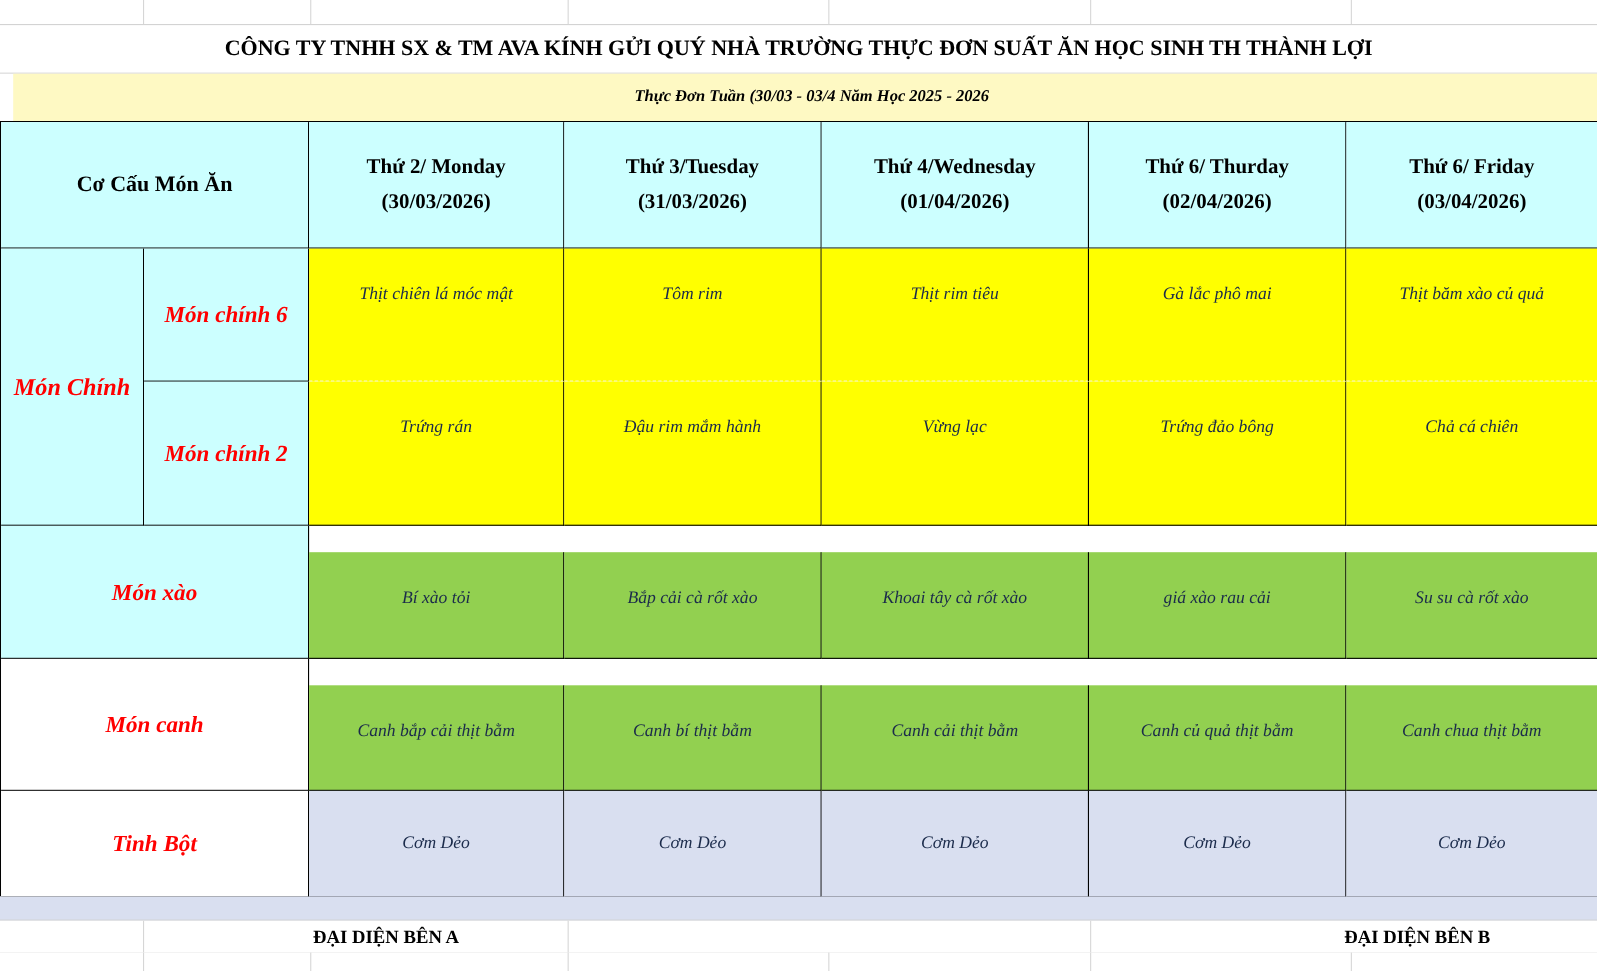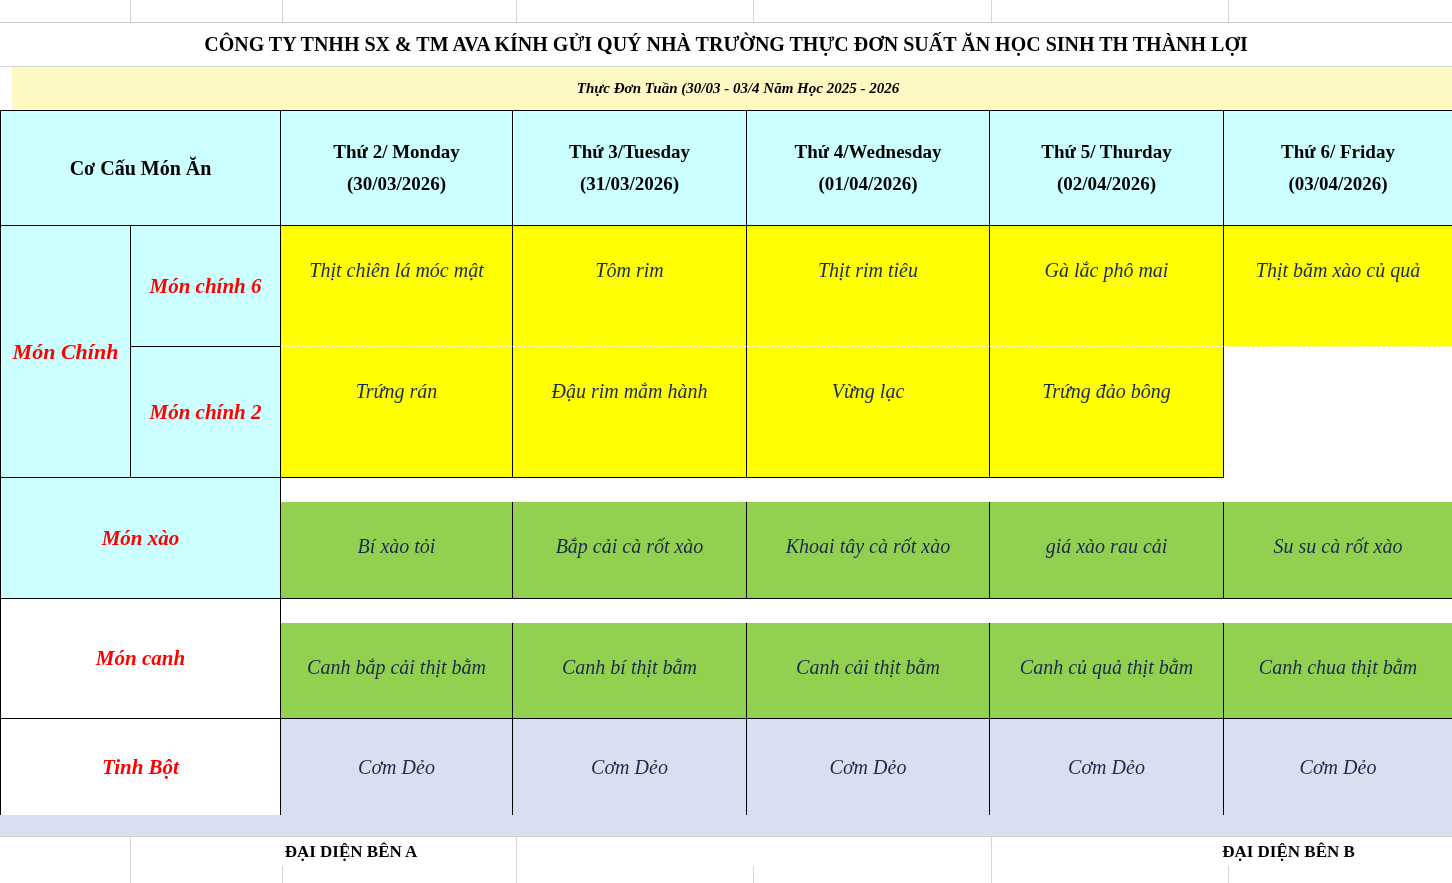--- a/index.html
+++ b/index.html
@@ -28,21 +28,21 @@
     box-sizing:border-box;border-right:1px solid #000;border-bottom:1px solid #000;
     display:flex;align-items:center;justify-content:center;text-align:center;
   }
   .hdr{background:var(--header-bg,#CCFFFF);font-weight:bold;color:#000;}
   .corner{font-size:20px;}
   .day{flex-direction:column;font-size:19px;line-height:1.2;gap:9px;}
   .red-label{color:var(--label-text,#FF0000);font-weight:bold;font-style:italic;font-size:21px;background:var(--header-bg,#CCFFFF);}
   .group{font-size:22px;}
   .white-bg{background:#ffffff;}
   .dish{
-    font-style:italic;font-size:20px;color:var(--dish-text,#1B2B4B);
+    font-style:italic;font-size:16px;color:var(--dish-text,#1B2B4B);
     align-items:flex-start;padding-top:33px;
   }
   .yellow{background:var(--main-dish-bg,#FFFF00);}
   .green{background:var(--vegetable-bg,#92D050);margin-top:24px;}
   .lav{background:var(--starch-bg,#D9DFF0);align-items:center;padding-top:0;}
   .dash-bottom{border-bottom:1px dashed #f6f6d8;}
   
   #lavender-strip{position:absolute;left:0;top:815px;width:1452px;height:21px;background:var(--starch-bg,#D9DFF0);border-bottom:1px solid #cfcfcf;}
   #sig-row{position:absolute;left:0;top:837px;width:1452px;height:29px;background:#fff;border-bottom:1px solid #cfcfcf;}
   .sig{position:absolute;top:0;height:29px;display:flex;align-items:center;justify-content:center;
@@ -76,21 +76,21 @@
   </div>
   <div class="cell hdr day" style="grid-area:1/4">
     <span>Thứ 3/Tuesday</span>
     <span>(31/03/2026)</span>
   </div>
   <div class="cell hdr day" style="grid-area:1/5">
     <span>Thứ 4/Wednesday</span>
     <span>(01/04/2026)</span>
   </div>
   <div class="cell hdr day" style="grid-area:1/6">
-    <span>Thứ 5/ Thurday</span>
+    <span>Thứ 6/ Thurday</span>
     <span>(02/04/2026)</span>
   </div>
   <div class="cell hdr day" style="grid-area:1/7">
     <span>Thứ 6/ Friday</span>
     <span>(03/04/2026)</span>
   </div>
 
   <div class="cell red-label group" style="grid-area:2/1/4/2">Món Chính</div>
   <div class="cell red-label" style="grid-area:2/2/3/3">Món chính 6</div>
   <div class="cell red-label" style="grid-area:3/2/4/3">Món chính 2</div>
@@ -101,20 +101,21 @@
   <div class="cell dish yellow dash-bottom" style="grid-area:2/3">Thịt chiên lá móc mật</div>
   <div class="cell dish yellow dash-bottom" style="grid-area:2/4">Tôm rim</div>
   <div class="cell dish yellow dash-bottom" style="grid-area:2/5">Thịt rim tiêu</div>
   <div class="cell dish yellow dash-bottom" style="grid-area:2/6">Gà lắc phô mai</div>
   <div class="cell dish yellow dash-bottom" style="grid-area:2/7">Thịt băm xào củ quả</div>
 
   <div class="cell dish yellow" style="grid-area:3/3">Trứng rán</div>
   <div class="cell dish yellow" style="grid-area:3/4">Đậu rim mắm hành</div>
   <div class="cell dish yellow" style="grid-area:3/5">Vừng lạc</div>
   <div class="cell dish yellow" style="grid-area:3/6">Trứng đảo bông</div>
+  <div class="cell dish yellow" style="grid-area:3/7">Chả cá chiên</div>
 
   <div class="cell dish green" style="grid-area:4/3">Bí xào tỏi</div>
   <div class="cell dish green" style="grid-area:4/4">Bắp cải cà rốt xào</div>
   <div class="cell dish green" style="grid-area:4/5">Khoai tây cà rốt xào</div>
   <div class="cell dish green" style="grid-area:4/6">giá xào rau cải</div>
   <div class="cell dish green" style="grid-area:4/7">Su su cà rốt xào</div>
 
   <div class="cell dish green" style="grid-area:5/3">Canh bắp cải thịt bằm</div>
   <div class="cell dish green" style="grid-area:5/4">Canh bí thịt bằm</div>
   <div class="cell dish green" style="grid-area:5/5">Canh cải thịt bằm</div>

